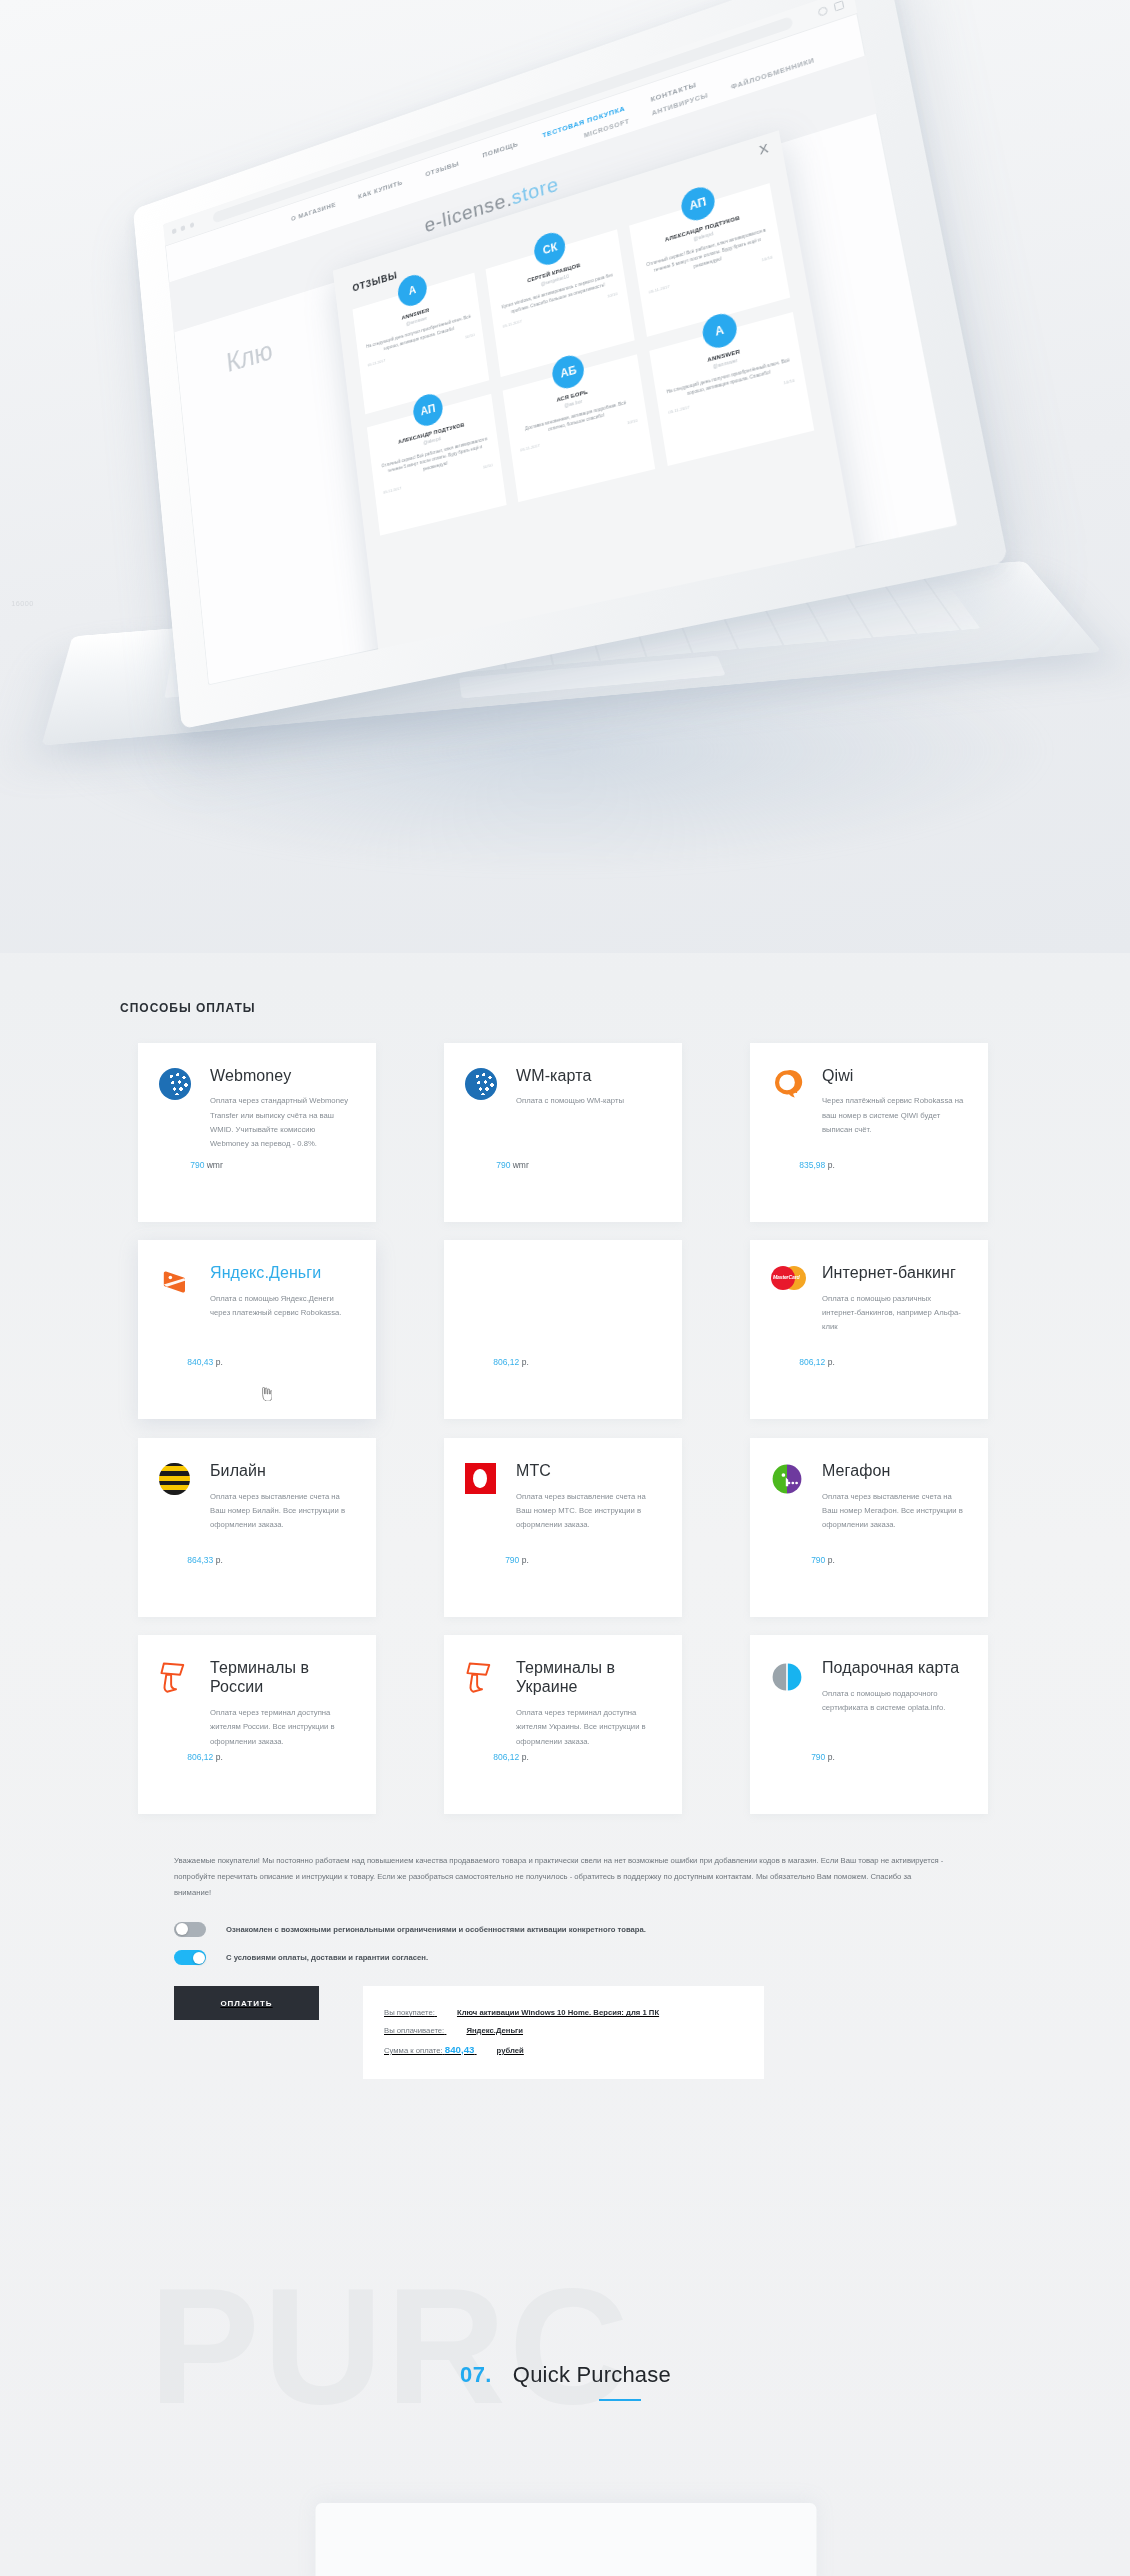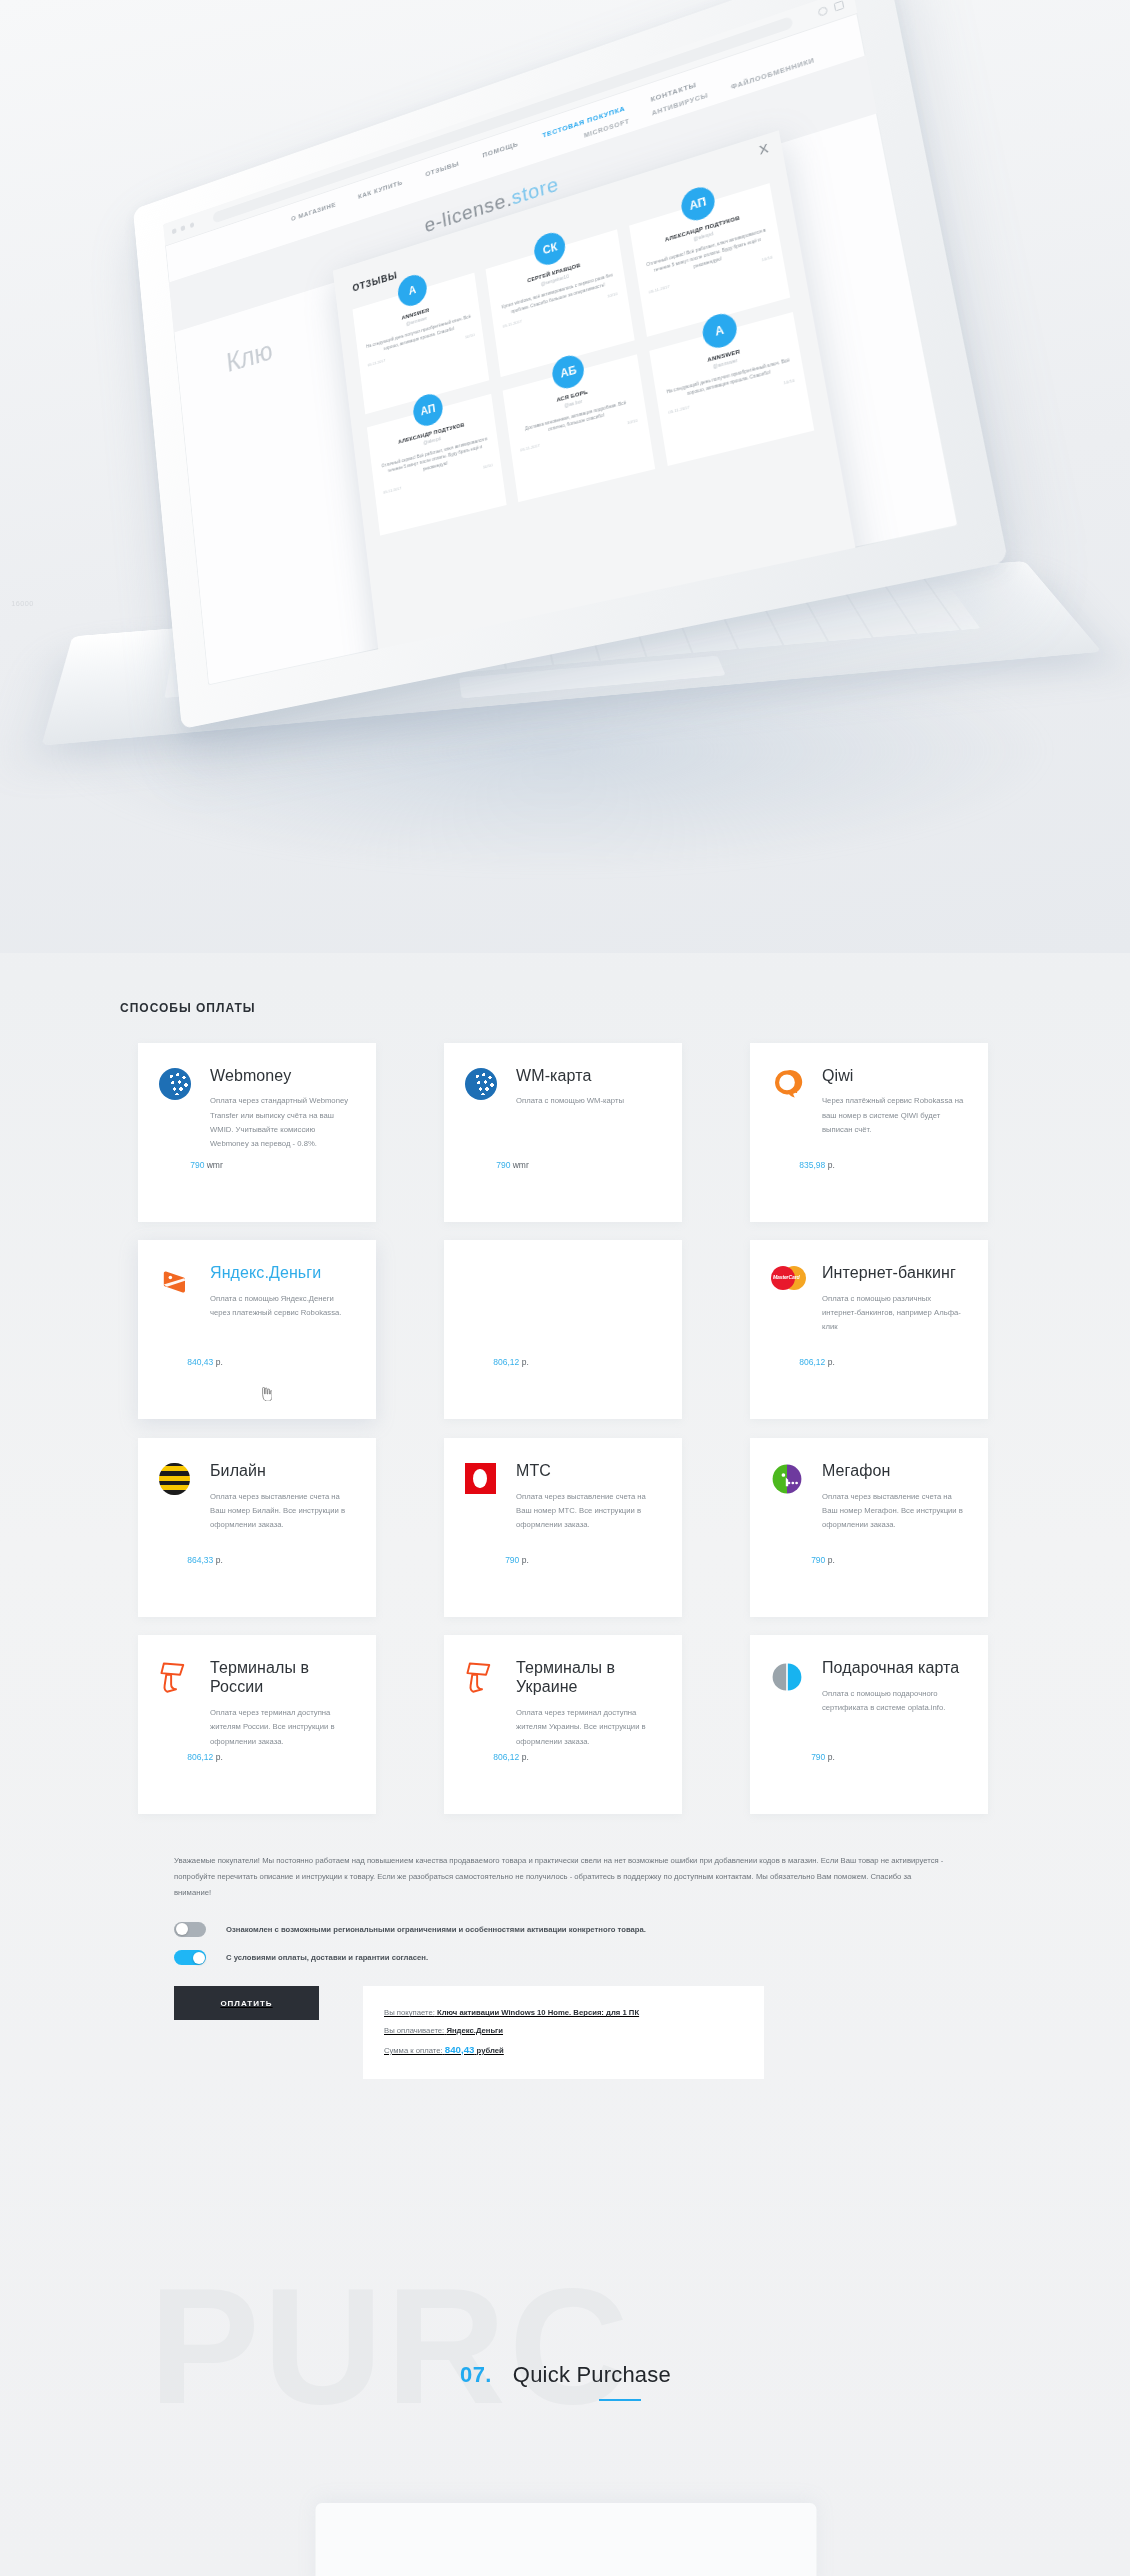--- a/index.html
+++ b/index.html
@@ -192,21 +192,21 @@
   .sw.on i { left:18.6px; }
   .trow span { font-size:7.7px; color:#4b5259; font-weight:700; }
 
   .payrow { display:flex; margin:21px 0 0 174px; align-items:flex-start; gap:44px;text-decoration:underline; }
   .paybtn {
     width:145px;height:34px;background:#2b2f36;color:#fff;border:none;
     font-size:8px;font-weight:700;letter-spacing:1px;cursor:pointer;
   }
   .summary { background:#fff; width:401px; padding:18px 21px; }
   .srow { font-size:7.7px; color:#6d747b; line-height:2.25; }
-  .srow b { color:#2b3036; }
+  .srow b { color:#2b3036;margin-left:20px; }
   .srow .big { color:#22aaf0; font-size:9.7px; font-weight:700; }
 
   
   .footer { position:absolute; left:0; top:2261px; width:1131px; height:315px; overflow:hidden; }
   .watermark {
     position:absolute; left:149px; top:1.6px; font-size:166px; font-weight:800;
     color:#e8eaec; letter-spacing:3.2px; line-height:1; user-select:none;
   }
   .fcap { position:absolute; left:0; top:101px; width:1131px; text-align:center; }
   .fnum { font-size:22px; font-weight:700; color:#22aaf0; letter-spacing:0.4px; }

